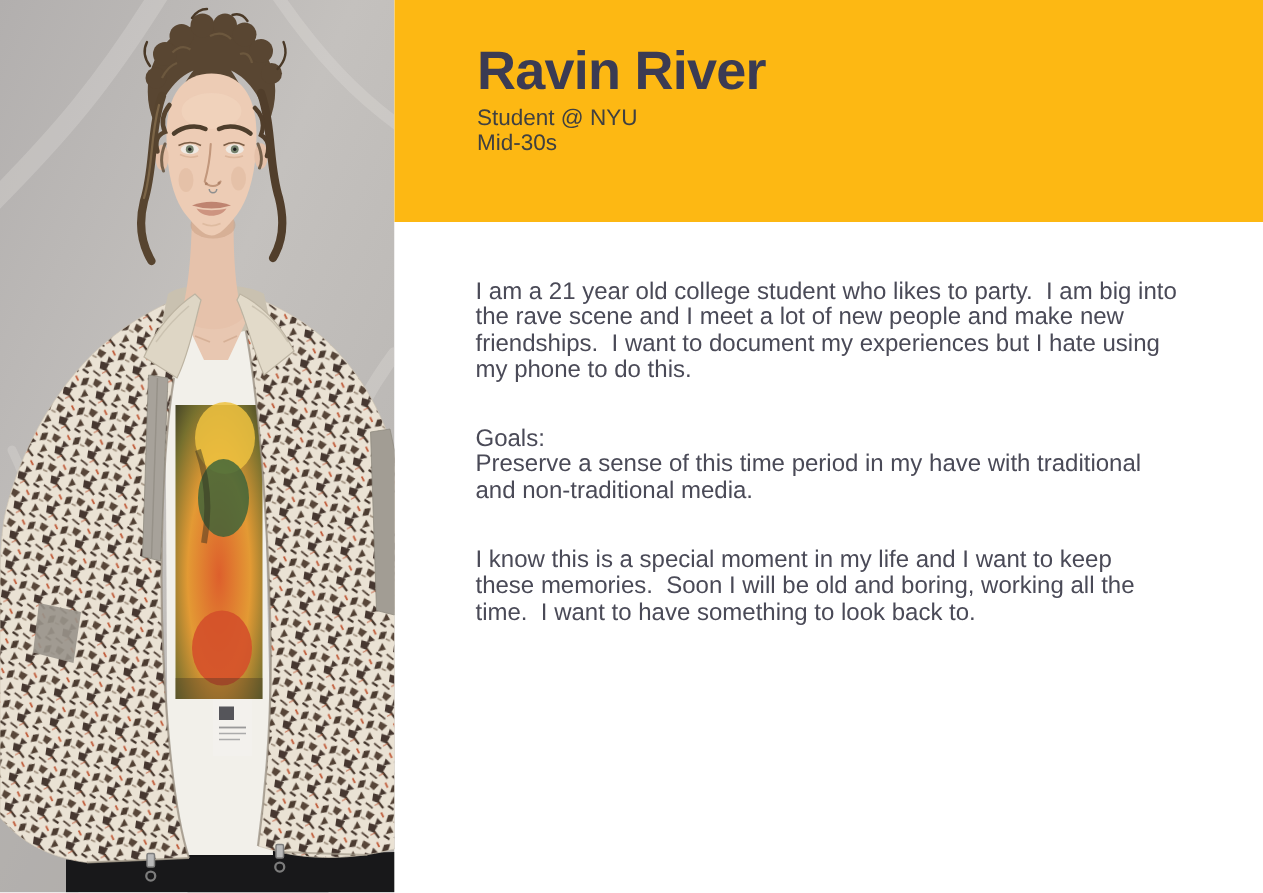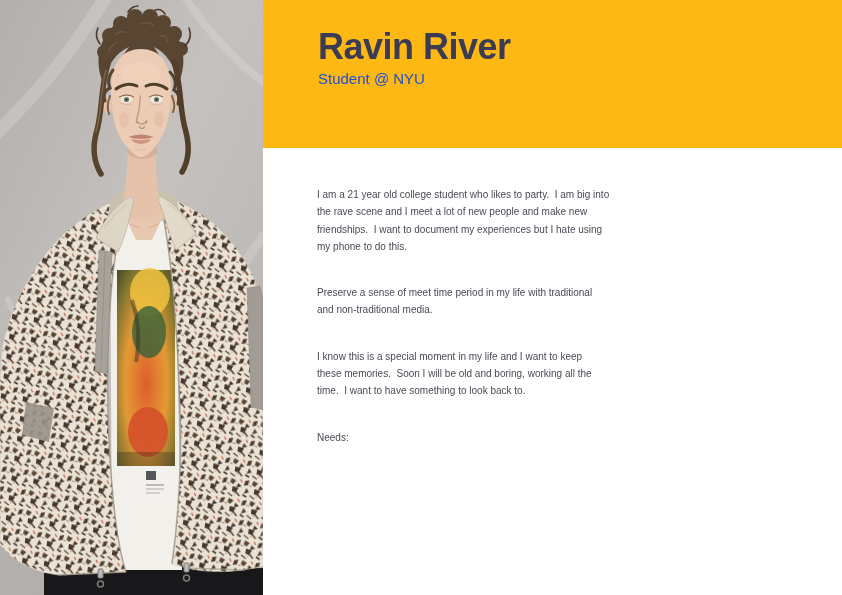--- a/index.html
+++ b/index.html
@@ -19,26 +19,26 @@
   
   .band {
     position: absolute; left: 263px; top: 0; width: 579px; height: 148px;
     background: #FDB813; box-sizing: border-box; padding: 29px 8px 0 55px;
   }
   .persona-name {
     margin: 0; font-size: 36px; line-height: 36px; font-weight: 700;
     letter-spacing: -0.5px; color: #3B3B53;
   }
   .persona-subs { margin-top: 5px; }
-  .sub { font-size: 15px; line-height: 17px; color: #1d4ed8; }
+  .sub { font-size: 15px; line-height: 17px; color: #404040; }
 
   
   .body-col {
     position: absolute; left: 317px; top: 186px; width: 505px;
-    color: #4A4A57; font-size: 10px; line-height: 17.3px;
+    color: #4A4A57; font-size: 16px; line-height: 17.3px;
   }
   .para { margin: 0 0 29px 0; }
   .pre { white-space: pre-wrap; }
 </style>
 </head>
 <body>
 
 <div class="page">
 
   <div class="photo">
@@ -211,38 +211,39 @@
         <path d="M170 72 q 8 8 4 18 q 7 4 4 14" stroke="#513e2b" stroke-width="3"></path>
         <path d="M110 96 q -4 10 -1 18 M172 96 q 4 10 1 16" stroke="#5d4a34" stroke-width="2" opacity="0.8"></path>
       </g>
     </svg>
   </div>
 
   <div class="band">
     <h1 class="persona-name">Ravin River</h1>
     <div class="persona-subs">
       <div class="sub">Student @ NYU</div>
+      <div class="sub">Mid-30s</div>
     </div>
   </div>
 
   <div class="body-col">
     <p class="para pre">I am a 21 year old college student who likes to party.  I am big into
 the rave scene and I meet a lot of new people and make new
 friendships.  I want to document my experiences but I hate using
 my phone to do this.</p>
 
     <div class="para">
-      <div class="pre">Preserve a sense of meet time period in my life with traditional
+      <div>Goals:</div>
+      <div class="pre">Preserve a sense of this time period in my have with traditional
 and non-traditional media.</div>
     </div>
 
     <div class="para">
       <div class="pre">I know this is a special moment in my life and I want to keep
 these memories.  Soon I will be old and boring, working all the
 time.  I want to have something to look back to.</div>
     </div>
 
     <div class="para">
-      <div>Needs:</div>
     </div>
   </div>
 
 </div>
 
 </body></html>

